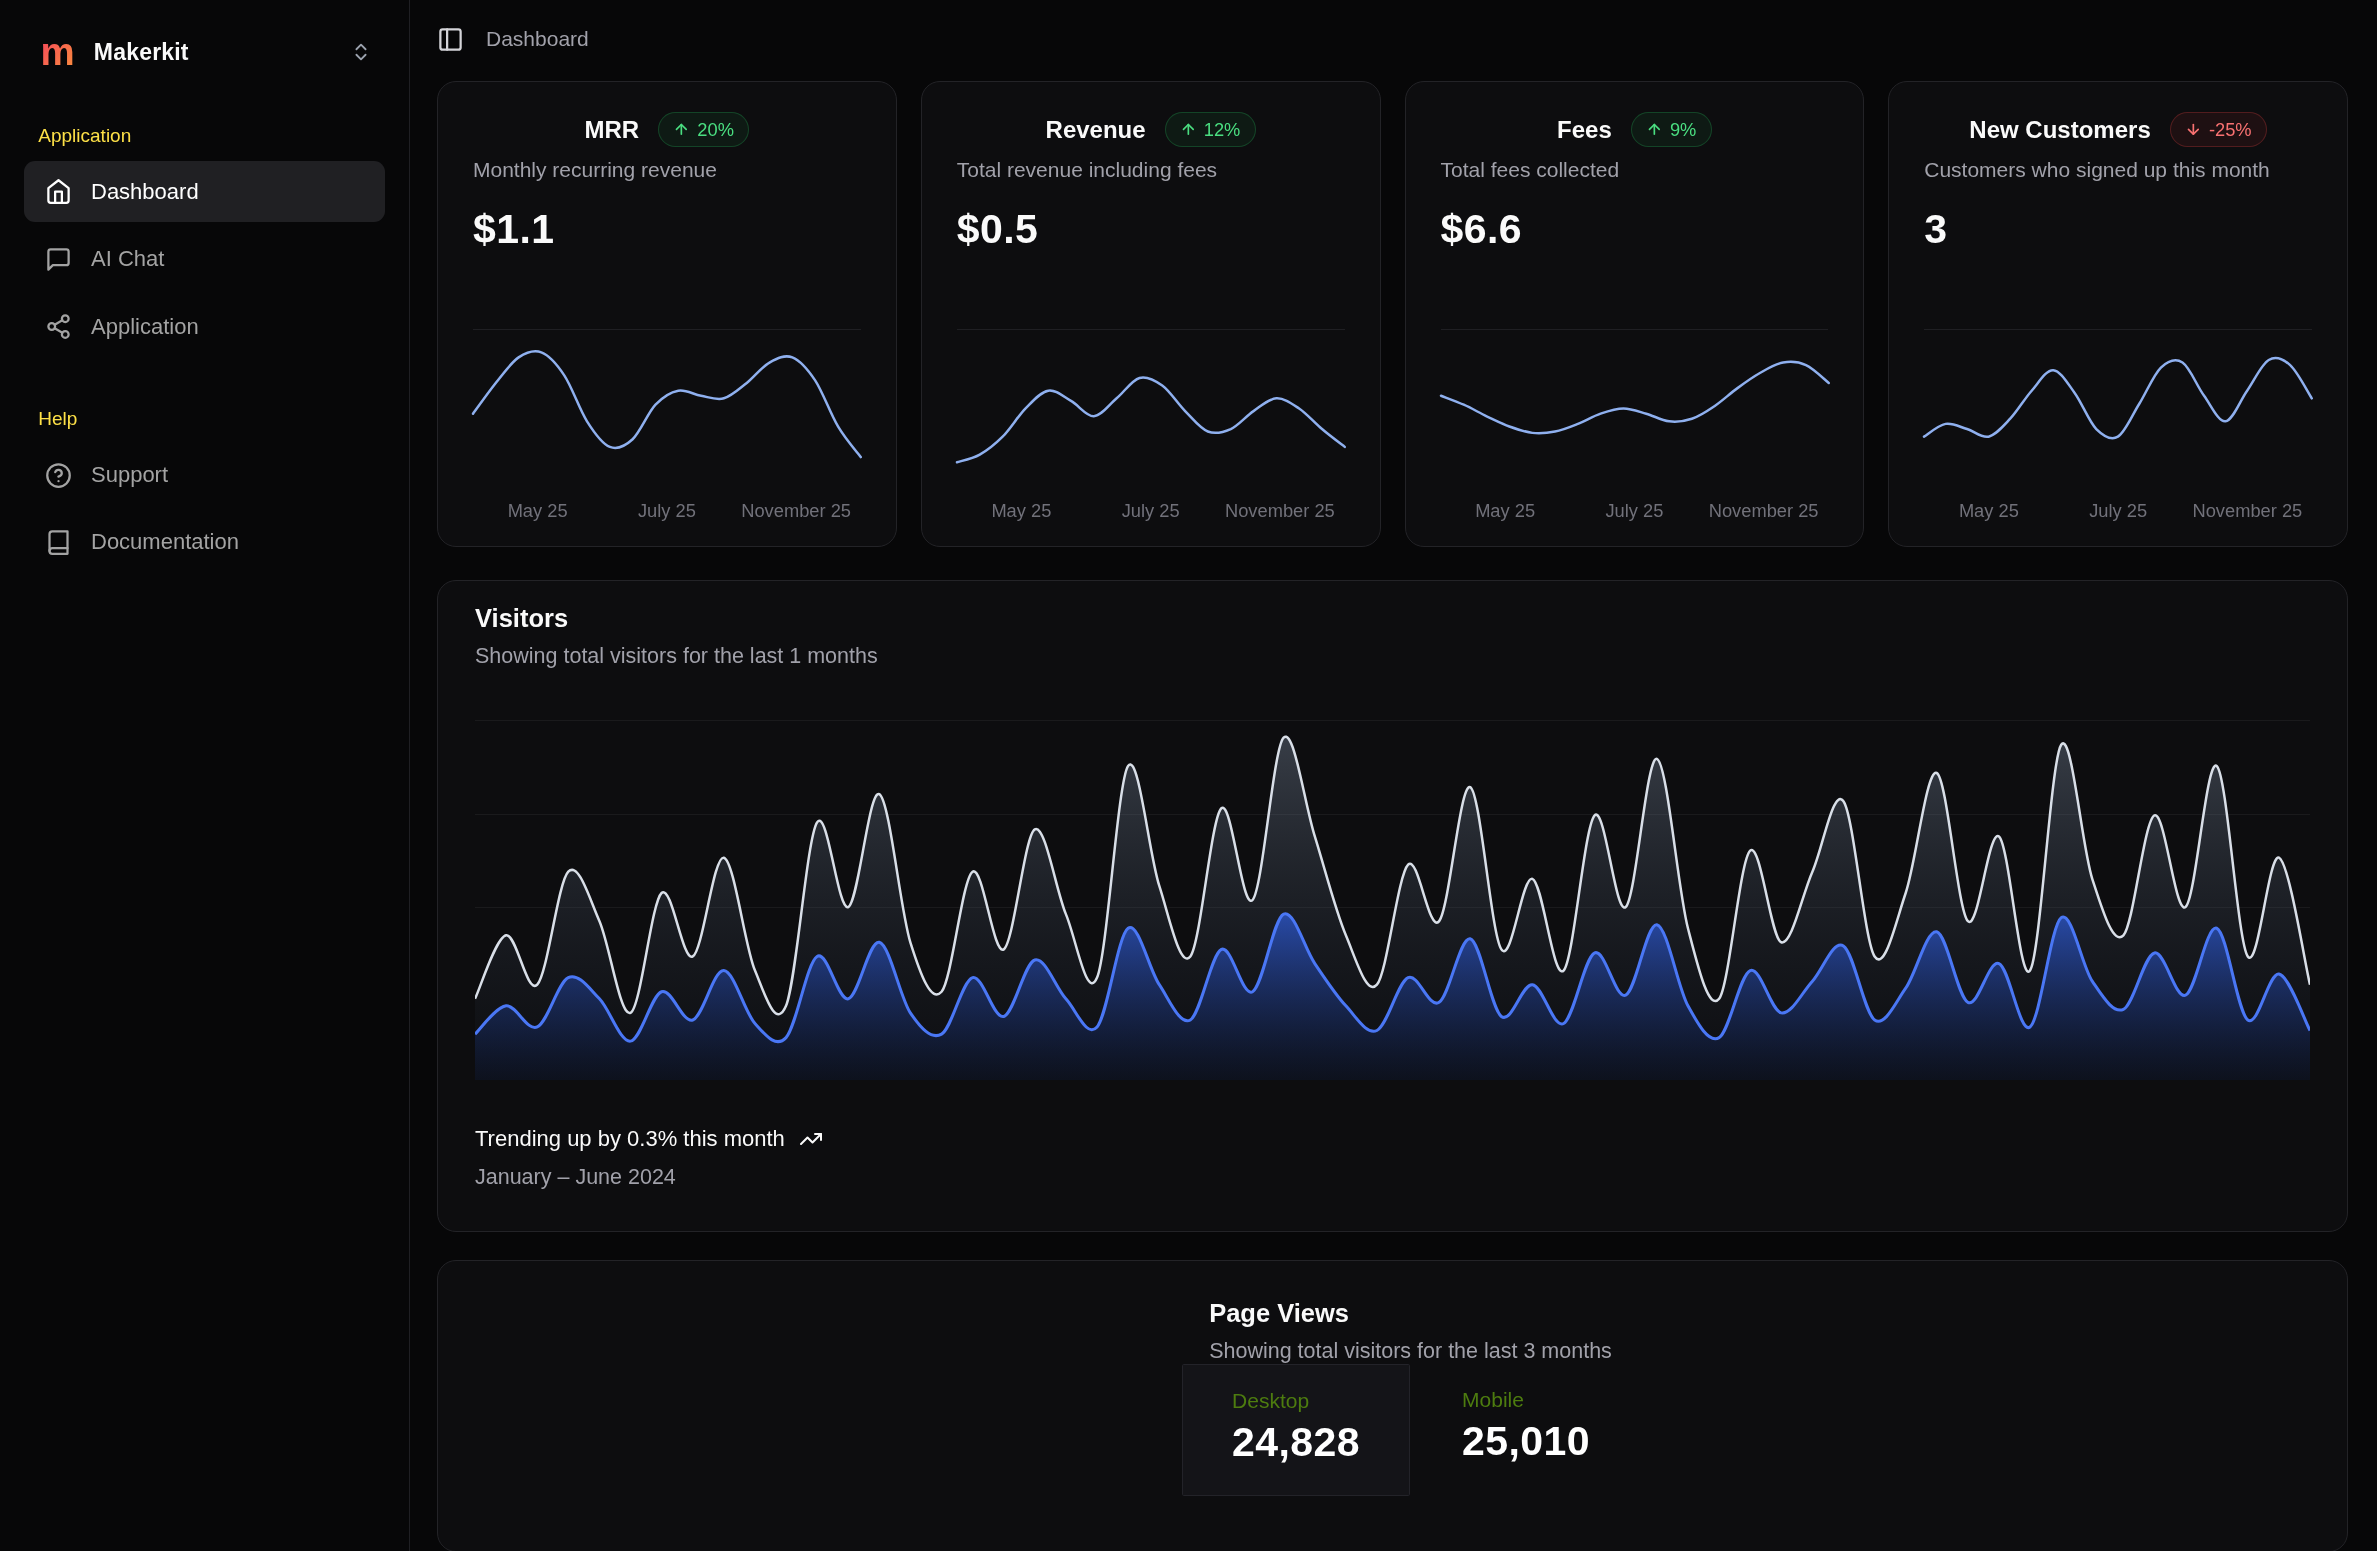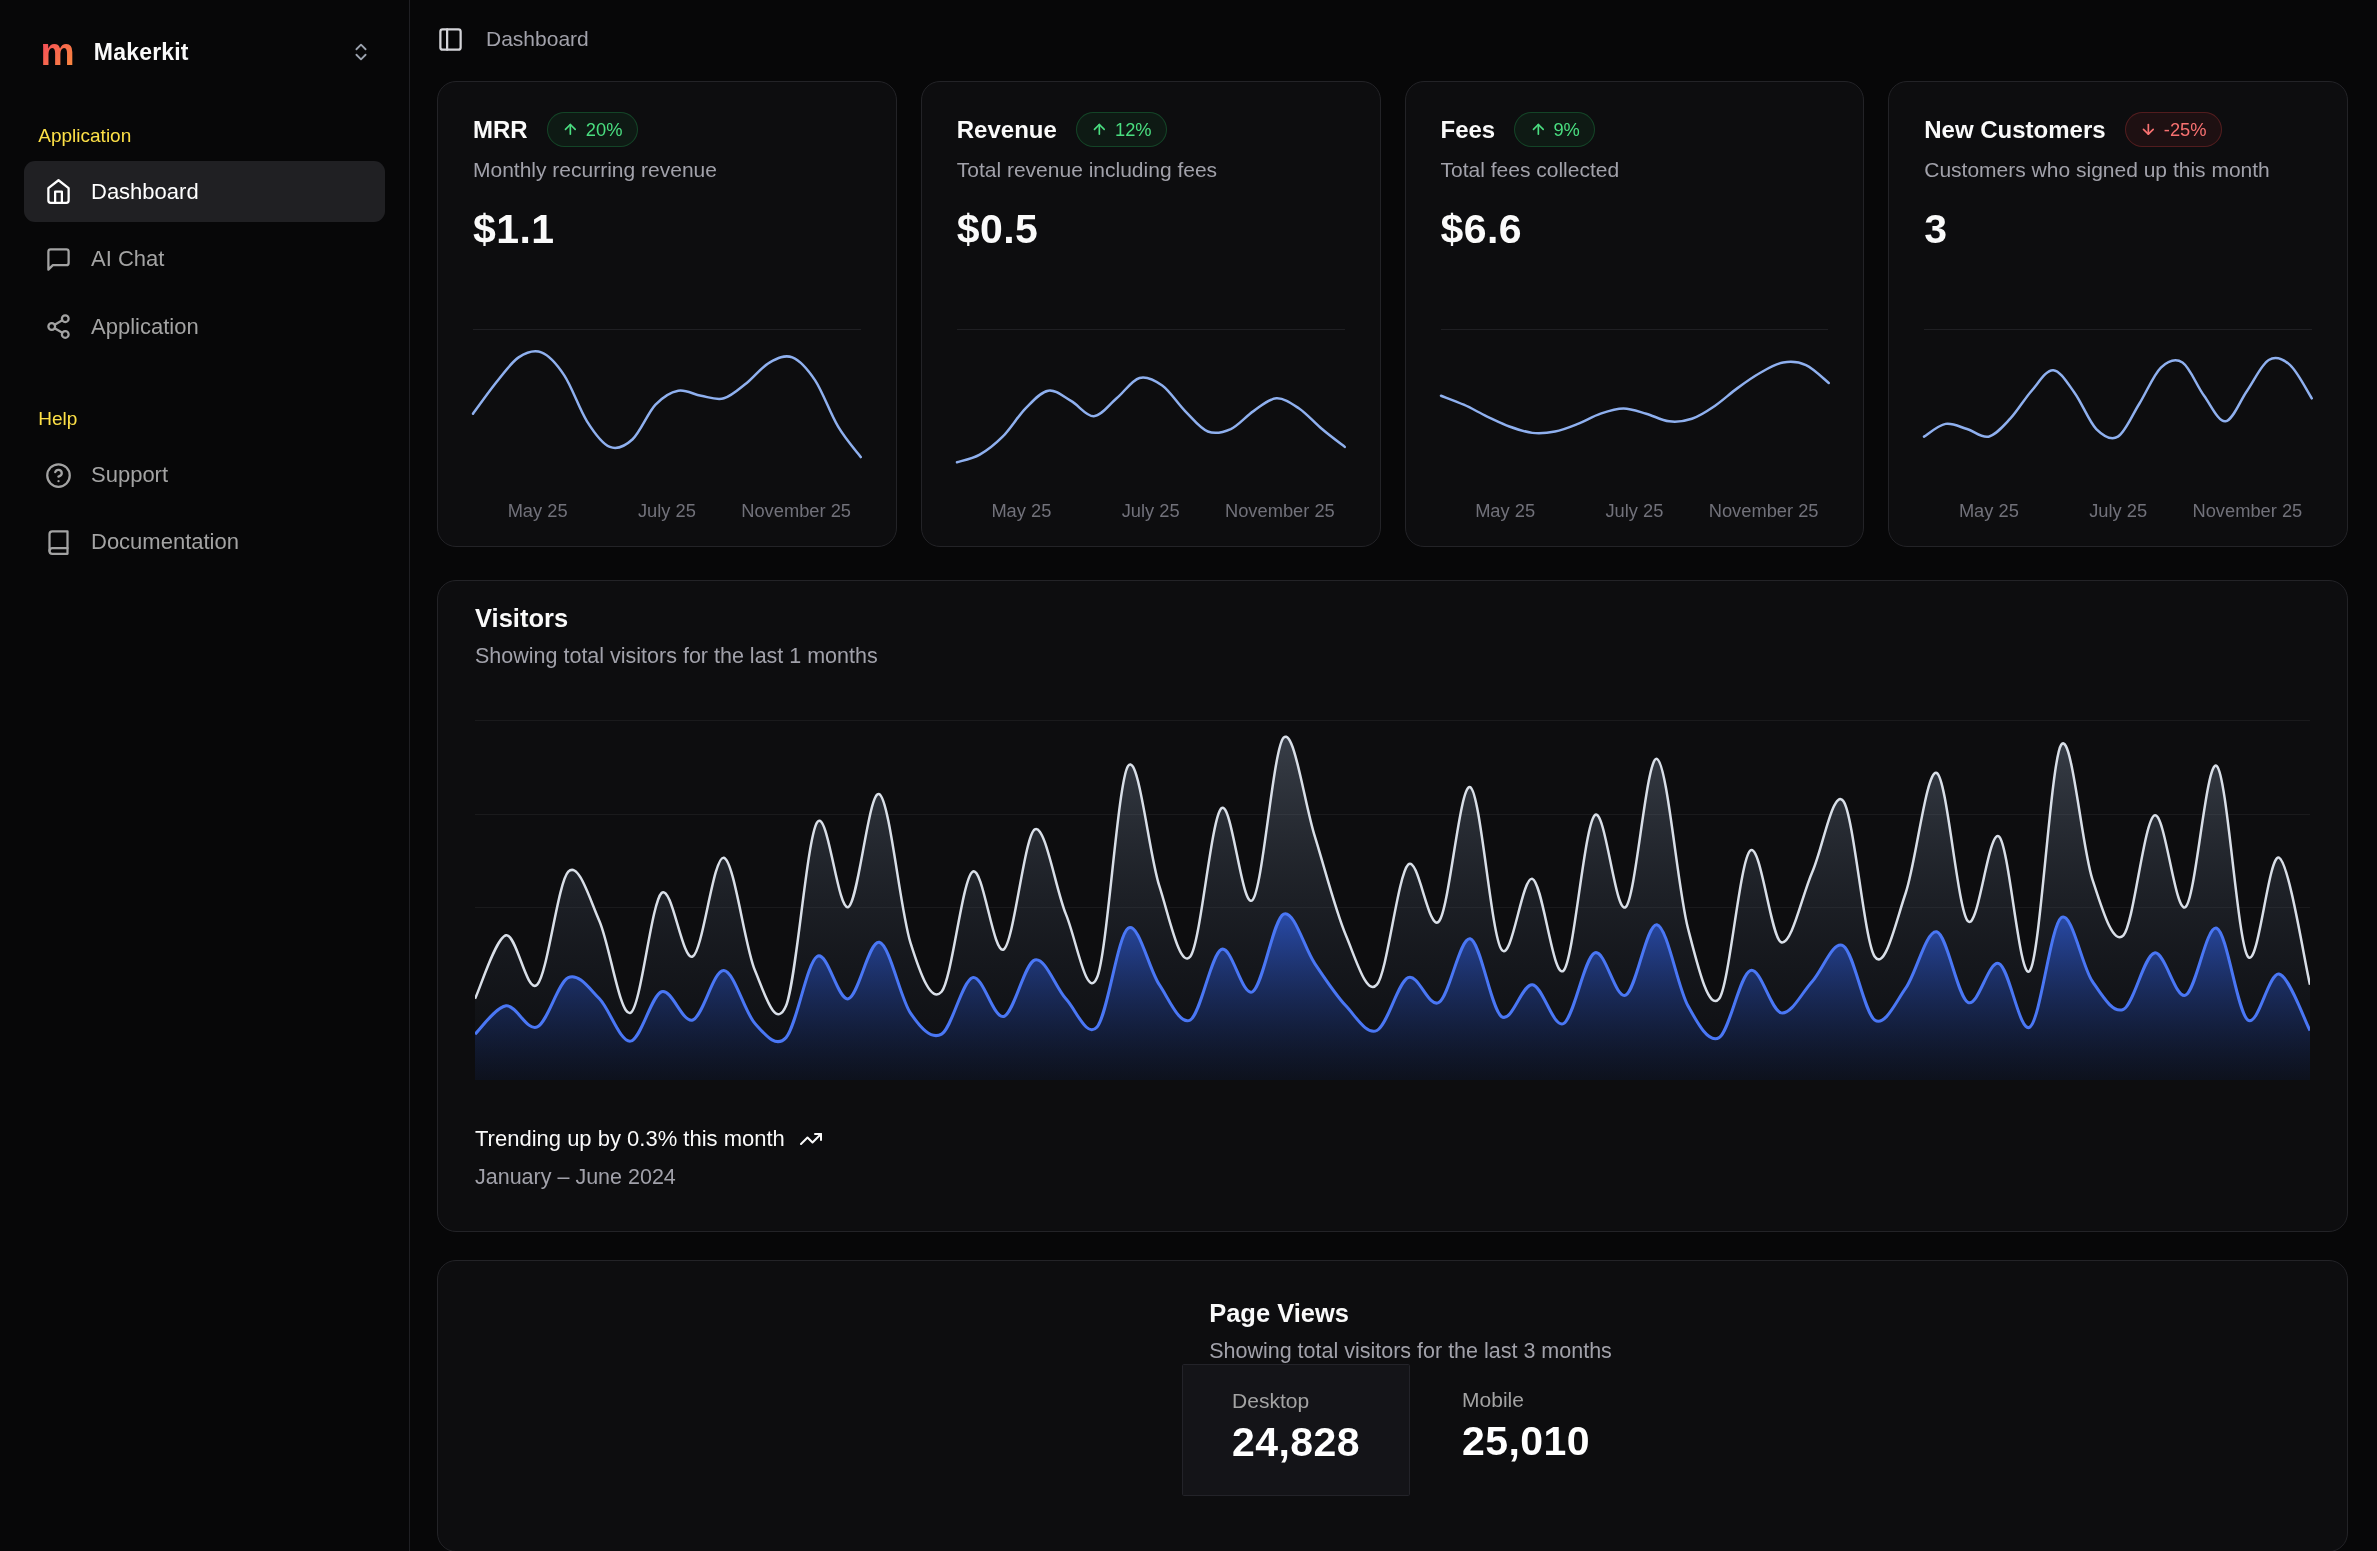--- a/index.html
+++ b/index.html
@@ -37,21 +37,21 @@
   .main { flex:1; min-width:0; padding:24px 29px 0 27px; display:flex; flex-direction:column; }
   .topbar { display:flex; align-items:center; gap:22px; height:51px; margin-bottom:27px; }
   .topbar .icon { width:27px; height:27px; color:#d4d4d8; cursor:pointer; }
   .breadcrumb { font-size:21px; color:#a1a1aa; }
 
   .card { background:#0d0d0f; border:0.8px solid #232327; border-radius:19px; }
 
   
   .cards-row { display:flex; gap:24px; }
   .stat-card { flex:1; height:466px; padding:30px 35px 21px; display:flex; flex-direction:column; }
-  .stat-head { display:flex; align-items:center; gap:19px; }
+  .stat-head { display:flex; align-items:center; gap:19px;justify-content:center; }
   .stat-title { font-size:24px; font-weight:700; }
   .badge {
     display:inline-flex; align-items:center; gap:7.2px;
     font-size:18.3px; font-weight:500;
     padding:5.6px 14.3px; border-radius:796px;
   }
   .badge .icon { width:16.7px; height:16.7px; }
   .badge.up   { color:#4ade80; background:rgba(34,197,94,.08);  border:0.8px solid rgba(34,197,94,.25); }
   .badge.down { color:#f87171; background:rgba(239,68,68,.08); border:0.8px solid rgba(239,68,68,.25); }
   .stat-sub   { font-size:21px; color:#a1a1aa; margin-top:11px; }
@@ -77,21 +77,21 @@
   .trend-line .icon { width:24px; height:24px; color:#fafafa; }
   .period { font-size:21.5px; color:#a1a1aa; margin-top:12.8px; }
 
   
   .pageviews-card { margin-top:28px; height:494px; }
   .pv-head { display:flex; align-items:center; justify-content:flex-end; margin:38px 41px 0 77px;flex-direction:column; }
   .pv-stats { display:flex; align-items:stretch; }
   .pv-stat { padding:24px 49px 29px; text-align:left; cursor:pointer; }
   .pv-stat.highlight { background:#141418; border:0.8px solid #232329; border-radius:1.6px; }
   .pv-stat + .pv-stat { margin-left:3.2px; }
-  .pv-label { font-size:21px; color:#a3a3a3; }
+  .pv-label { font-size:21px; color:#4d7c0f; }
   .pv-value { font-size:41px; font-weight:700; margin-top:6.4px; letter-spacing:0.4px; color:#fff; }
 </style>
 </head>
 <body>
 
 <aside class="sidebar">
   <div class="brand">
     <svg class="logo-mark" viewBox="0 0 32 32">
       <defs>
         <linearGradient id="logo-grad" x1="0" y1="0" x2="1" y2="1">

